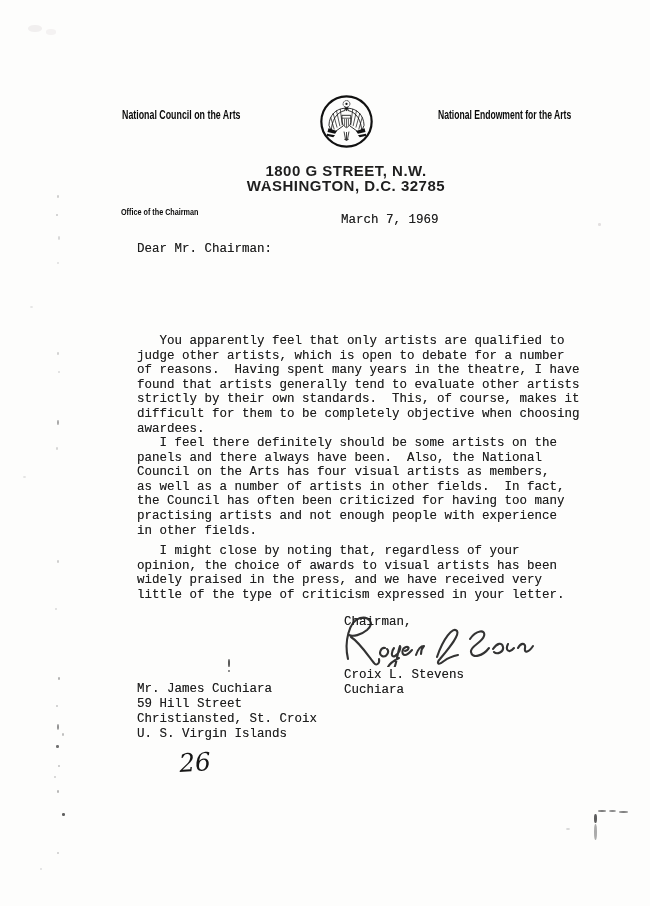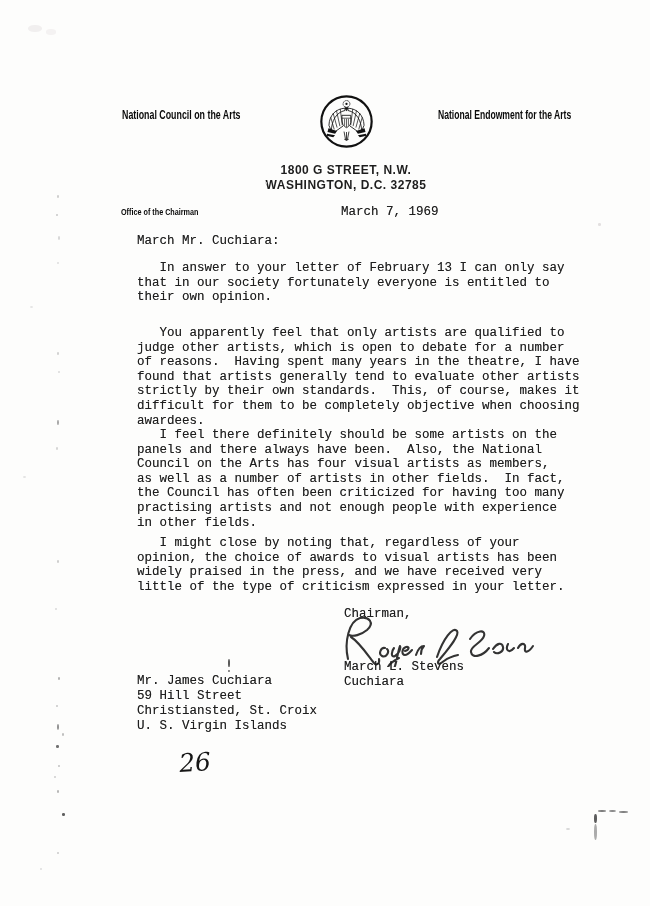--- a/index.html
+++ b/index.html
@@ -5,31 +5,32 @@
   html,body{margin:0;padding:0;background:#9a9a9a;}
   .page{
     position:relative;width:650px;height:906px;margin:0 auto;
     background:#fdfdfc;overflow:hidden;
     font-family:"Liberation Sans",sans-serif;color:#1b1b1b;
   }
   .mono{
     font-family:"Liberation Mono","DejaVu Sans Mono",monospace;
     font-size:12.5px;line-height:14.6px;color:#1f1f1f;
     text-shadow:0 0 .4px rgba(25,25,25,.55);
+    margin-top:8px;
   }
   .org{
     position:absolute;top:107px;font-weight:bold;font-size:13px;color:#0a0a0a;
     transform:scaleX(.68);transform-origin:0 50%;white-space:nowrap;
   }
   .org-left{left:122px;}
   .org-right{left:438px;transform:scaleX(.66);}
   .seal{position:absolute;left:318px;top:93px;width:57px;height:57px;}
   .hq{
     position:absolute;left:236px;top:163px;width:220px;text-align:center;
-    font-weight:bold;font-size:12px;letter-spacing:.5px;line-height:15px;color:#1e1e1e;
+    font-weight:bold;font-size:15px;letter-spacing:.5px;line-height:15px;color:#1e1e1e;
   }
   .office{
     position:absolute;left:121px;top:207px;font-weight:bold;font-size:8.5px;
     transform:scaleX(.85);transform-origin:0 50%;white-space:nowrap;color:#0a0a0a;
   }
   .date{position:absolute;left:341px;top:205px;}
   .sal{position:absolute;left:137px;top:234px;}
   .para{position:absolute;left:137px;white-space:pre;}
   .p1{top:261px}.p2{top:326px}.p3{top:428px}.p4{top:536px}
   .closing{position:absolute;left:344px;top:607px;}
@@ -84,24 +85,21 @@
   <div class="org org-right">National Endowment for the Arts</div>
 
   <div class="hq">
     <div>1800 G STREET, N.W.</div>
     <div>WASHINGTON, D.C.  32785</div>
   </div>
 
   <div class="office">Office of the Chairman</div>
   <div class="mono date">March 7, 1969</div>
 
-  <div class="mono sal">March Mr. Cuchiara:</div>
-  <div class="mono para p1">   In answer to your letter of February 13 I can only say
-that in our society fortunately everyone is entitled to
-their own opinion.</div>
+  <div class="mono sal">Dear Mr. Chairman:</div>
   <div class="mono para p2">   You apparently feel that only artists are qualified to
 judge other artists, which is open to debate for a number
 of reasons.  Having spent many years in the theatre, I have
 found that artists generally tend to evaluate other artists
 strictly by their own standards.  This, of course, makes it
 difficult for them to be completely objective when choosing
 awardees.</div>
   <div class="mono para p4">   I might close by noting that, regardless of your
 opinion, the choice of awards to visual artists has been
 widely praised in the press, and we have received very
@@ -116,21 +114,21 @@
 
   <div class="mono closing">Chairman,</div>
 
   <svg class="signature" width="200" height="56" viewBox="0 0 200 56" aria-hidden="true">
     <path class="sig-stroke" d="M14 48 C10 31 15 10 26 7 C35 5 41 12 33 19 C27 24 19 26 15 24 M17 26 C25 31 33 43 40 52 C42 55 46 53 45 48"></path>
     <path class="sig-stroke" d="M51 37 C47 36 44 43 48 45 C52 47 56 41 53 38 M60 37 C57 41 57 47 61 45 C65 43 67 37 66 35 C64 40 63 49 61 55 C59 62 52 61 54 56 C56 52 61 49 65 47 M71 40 C75 39 76 35 72 36 C68 37 67 44 71 44 C74 44 76 41 78 39 M82 44 C84 38 86 35 90 35 C88 37 87 40 87 43"></path>
     <path class="sig-stroke" d="M103 46 C109 28 119 15 123 20 C126 24 115 37 106 48 C102 52 104 55 110 50 C114 47 119 45 124 44"></path>
     <path class="sig-stroke" d="M136 28 C142 19 152 18 150 25 C148 32 136 35 137 41 C138 48 149 45 155 37 M159 38 C163 32 168 31 169 36 C170 41 163 44 160 41 M174 33 C171 39 175 43 180 37 M184 37 C187 31 192 32 191 37 C190 43 195 41 199 35"></path>
   </svg>
 
-  <div class="mono typed-name">March L. Stevens</div>
+  <div class="mono typed-name">Croix L. Stevens</div>
   <div class="mono typed-title">Cuchiara</div>
 
   <div class="mono recipient">Mr. James Cuchiara
 59 Hill Street
 Christiansted, St. Croix
 U. S. Virgin Islands</div>
 
   <div class="page-num">26</div>
 
   <div id="artifacts">

